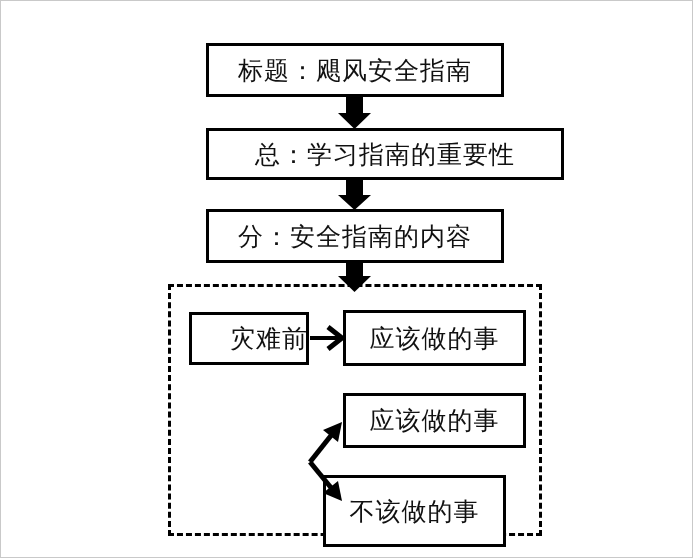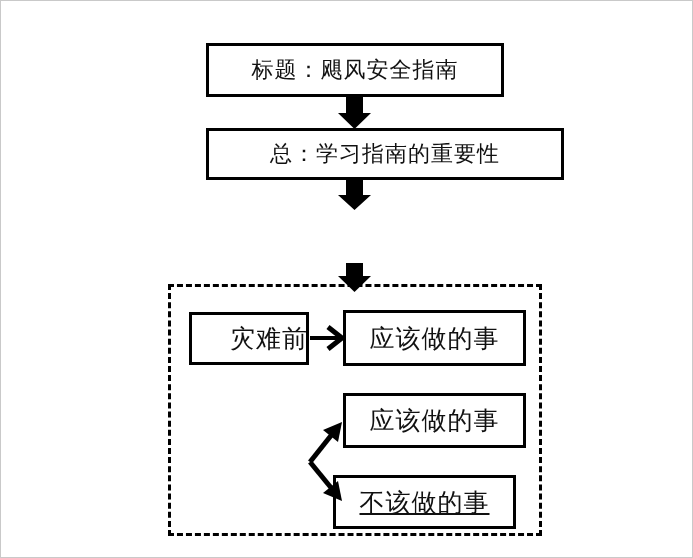--- a/index.html
+++ b/index.html
@@ -27,21 +27,21 @@
     border: 3px solid #000000;
     display: flex;
     align-items: center;
     justify-content: center;
     color: #111111;
     letter-spacing: 1px;
     white-space: nowrap;
     line-height: 1;
   }
   .node.main {
-    font-size: 22px;
+    font-size: 25px;
     border-width: 3px;
   }
   .node.sub {
     font-size: 25px;
     border-width: 3px;
   }
   
   .dashed-group {
     position: absolute;
     box-sizing: border-box;
@@ -64,37 +64,40 @@
 <div id="canvas">
 
   <div class="node main" style="left:205px; top:42px; width:298px; height:54px;">
     <span>标题：飓风安全指南</span>
   </div>
 
   <div class="node main" style="left:205px; top:127px; width:358px; height:52px;">
     <span>总：学习指南的重要性</span>
   </div>
 
+  <div class="node main" style="left:205px; top:208px; width:298px; height:54px;">
+    <span>分：安全指南的内容</span>
+  </div>
 
   <div class="dashed-group" style="left:167px; top:283px; width:374px; height:252px;"></div>
 
   <div class="node sub" style="left:188px; top:311px; width:120px; height:53px;padding-left:40px;">
     <span>灾难前</span>
   </div>
 
   <div class="node sub" style="left:342px; top:309px; width:183px; height:56px;">
     <span>应该做的事</span>
   </div>
 
 
   <div class="node sub" style="left:342px; top:392px; width:183px; height:55px;">
     <span>应该做的事</span>
   </div>
 
-  <div class="node sub" style="left:332px; top:474px; width:183px; height:54px;text-decoration:underline;">
+  <div class="node sub" style="left:322px; top:474px; width:183px; height:72px;">
     <span>不该做的事</span>
   </div>
 
   <svg id="connectors" viewBox="0 0 693 558">
 
     <g>
       <polygon points="345,96 362,96 362,112 370,112 353.5,128 337,112 345,112" fill="#000000"></polygon>
     </g>
 
     <g>

